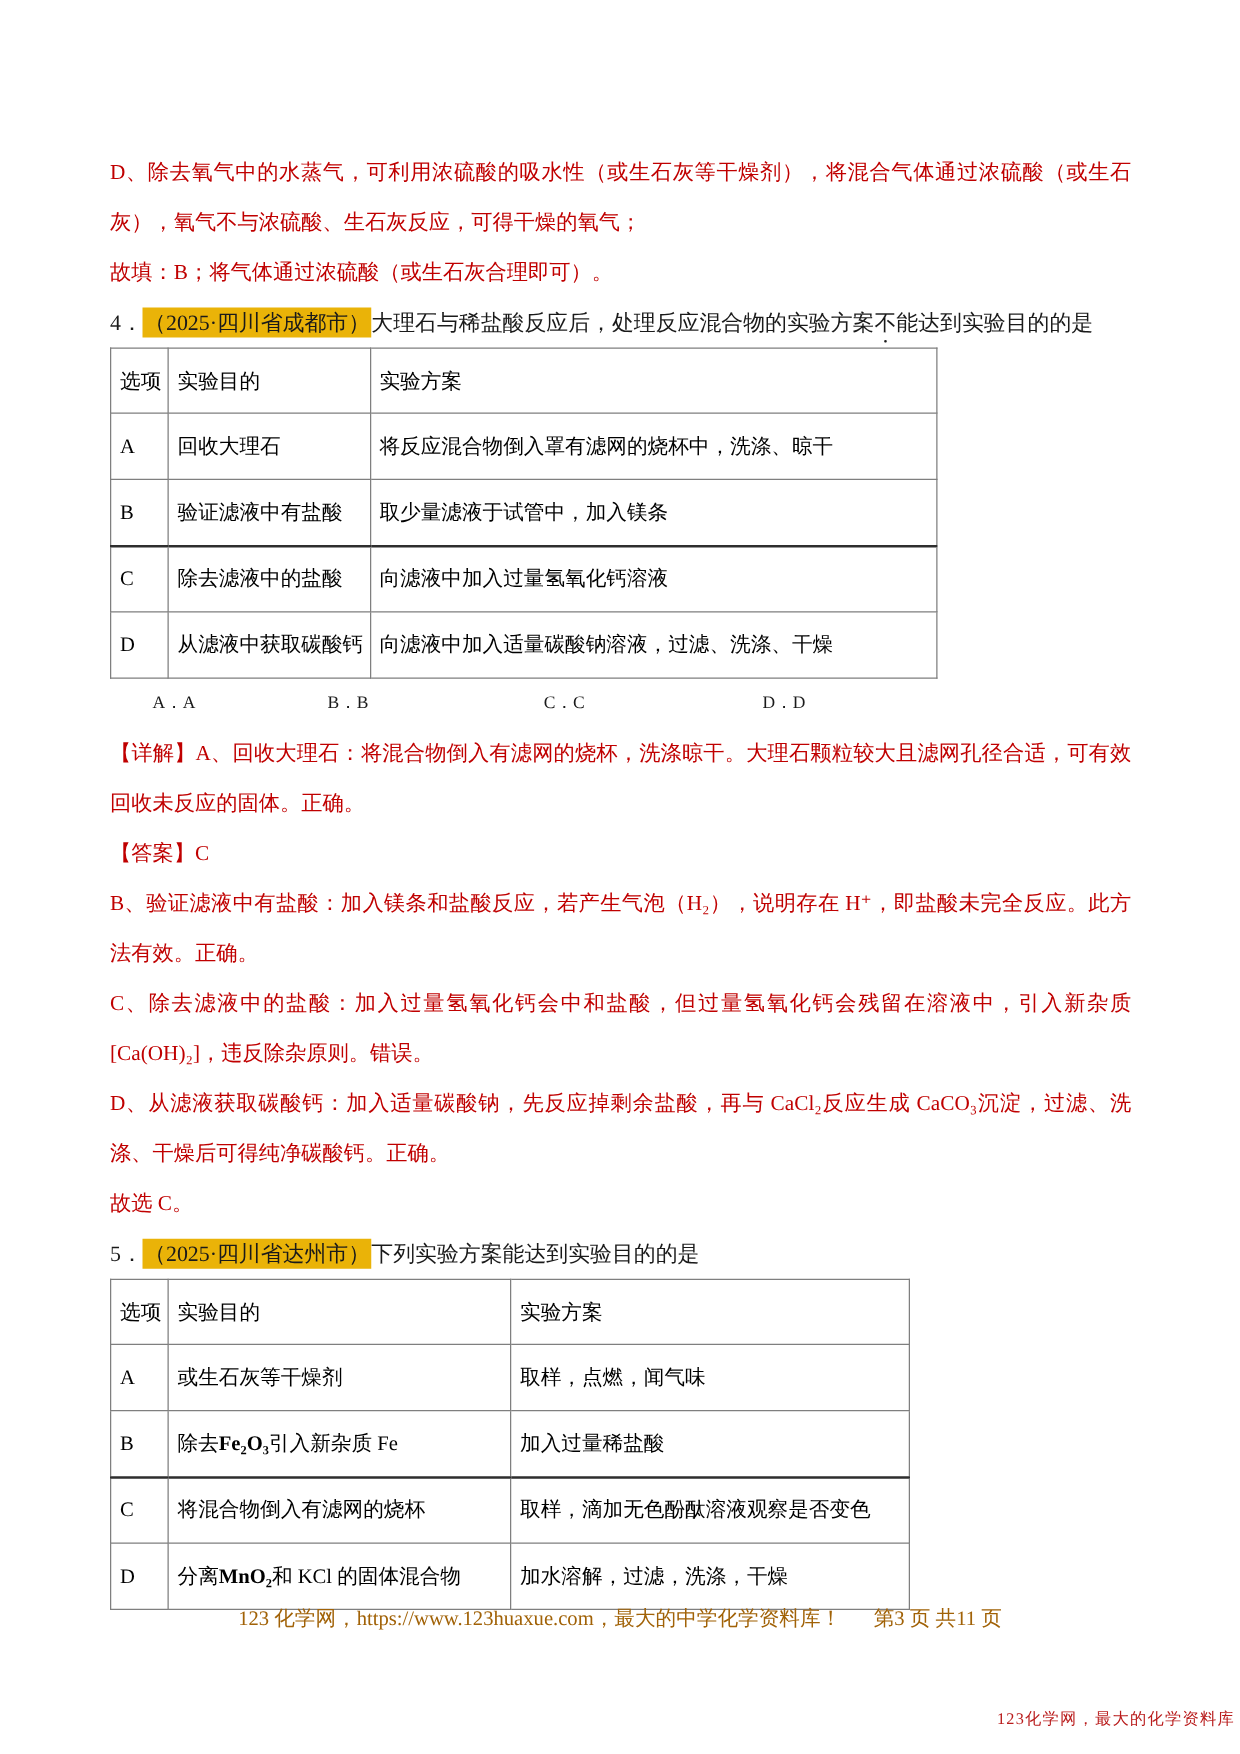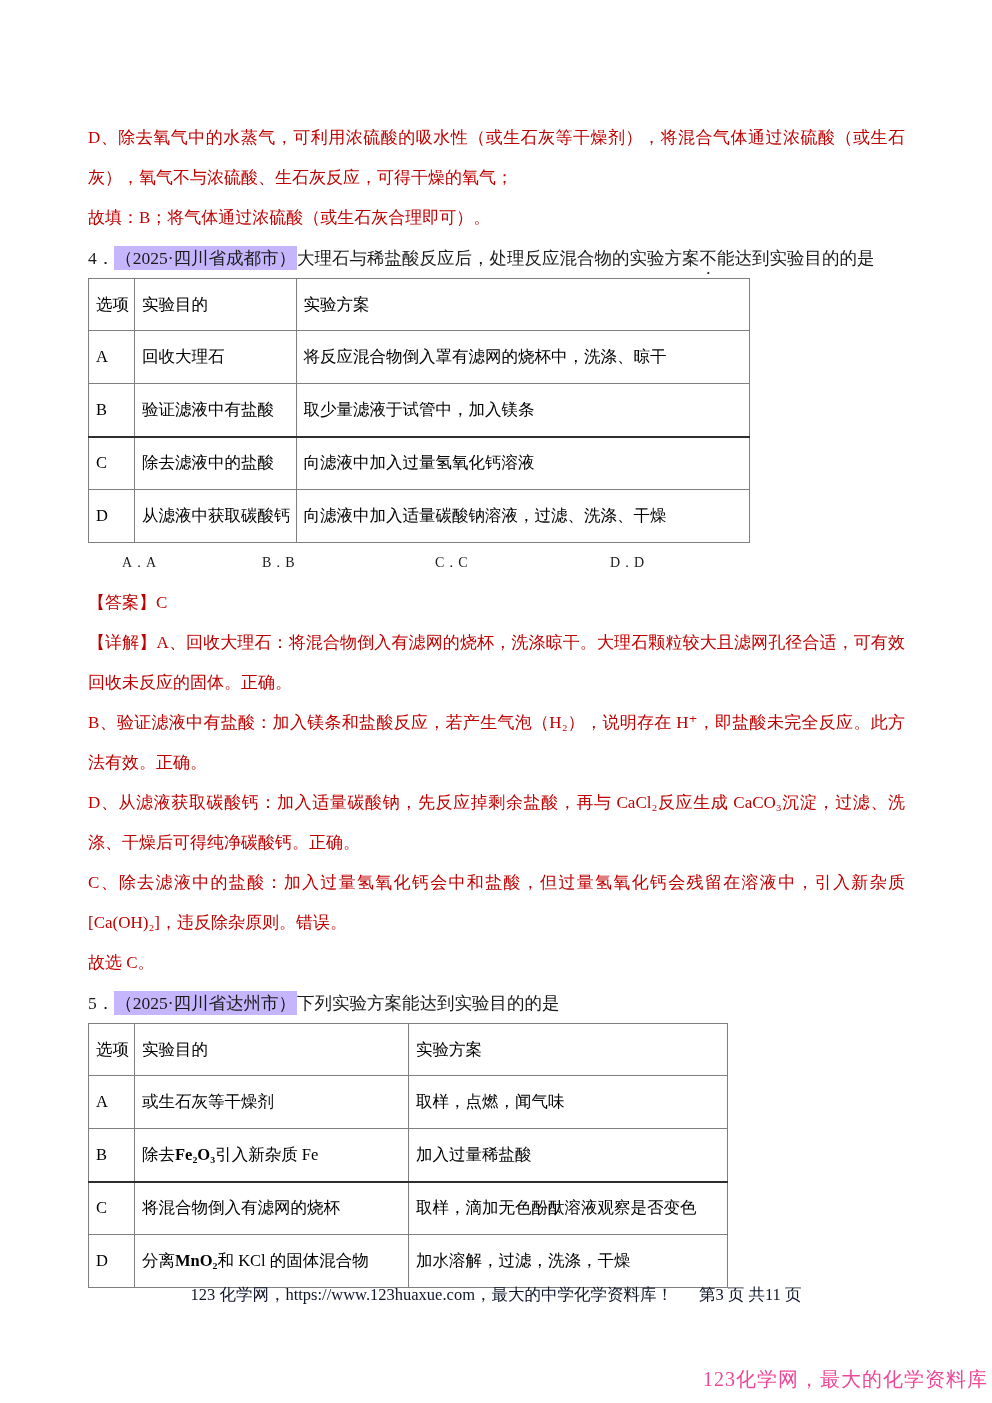--- a/index.html
+++ b/index.html
@@ -22,21 +22,21 @@
     line-height: 40px;
     text-align: justify;
   }
   .red { color: #c00000; }
   .q-head {
     font-size: 17.5px;
     line-height: 40px;
     white-space: nowrap;
   }
   .hl {
-    background: #c4b5fd;
+    background: #eab308;
     padding: 2px 1px;
   }
   .emph-dot {
     -webkit-text-emphasis: filled dot #1a1a1a;
     -webkit-text-emphasis-position: under left;
     text-emphasis: filled dot #1a1a1a;
     text-emphasis-position: under left;
   }
   table.qtable {
     border-collapse: collapse;
@@ -62,29 +62,29 @@
   .choices span { display: inline-block; }
   .choices .c1 { width: 140px; }
   .choices .c2 { width: 173px; }
   .choices .c3 { width: 175px; }
   .footer {
     position: absolute;
     left: 0; right: 0;
     top: 1284px;
     text-align: center;
     font-size: 16.5px;
-    color: #0f172a;
+    color: #a16207;
   }
   .footer .gap { display: inline-block; width: 26px; }
   .watermark {
     position: absolute;
     right: 4px;
     top: 1366px;
-    font-size: 20px;
-    color: #ec4899;
+    font-size: 13px;
+    color: #b91c1c;
     letter-spacing: 1px;
   }
   b.formula { font-family: "Liberation Serif", "DejaVu Serif", serif; }
 </style>
 </head>
 <body>
 
 <div class="page">
 
   <p class="para red">D、除去氧气中的水蒸气，可利用浓硫酸的吸水性（或生石灰等干燥剂），将混合气体通过浓硫酸（或生石灰），氧气不与浓硫酸、生石灰反应，可得干燥的氧气；</p>
@@ -126,26 +126,26 @@
       <td>从滤液中获取碳酸钙</td>
       <td>向滤液中加入适量碳酸钠溶液，过滤、洗涤、干燥</td>
     </tr>
   </tbody>
     </table>
 
   <div class="choices">
     <span class="c1">A．A</span><span class="c2">B．B</span><span class="c3">C．C</span><span>D．D</span>
   </div>
 
+  <p class="para red">【详解】A、回收大理石：将混合物倒入有滤网的烧杯，洗涤晾干。大理石颗粒较大且滤网孔径合适，可有效回收未反应的固体。正确。</p>
+
   <p class="para red"><span>【答案】</span><span>C</span></p>
-
-  <p class="para red">【详解】A、回收大理石：将混合物倒入有滤网的烧杯，洗涤晾干。大理石颗粒较大且滤网孔径合适，可有效回收未反应的固体。正确。</p>
   <p class="para red">B、验证滤液中有盐酸：加入镁条和盐酸反应，若产生气泡（H₂），说明存在 H⁺，即盐酸未完全反应。此方法有效。正确。</p>
+  <p class="para red">C、除去滤液中的盐酸：加入过量氢氧化钙会中和盐酸，但过量氢氧化钙会残留在溶液中，引入新杂质[Ca(OH)₂]，违反除杂原则。错误。</p>
   <p class="para red">D、从滤液获取碳酸钙：加入适量碳酸钠，先反应掉剩余盐酸，再与 CaCl₂反应生成 CaCO₃沉淀，过滤、洗涤、干燥后可得纯净碳酸钙。正确。</p>
-  <p class="para red">C、除去滤液中的盐酸：加入过量氢氧化钙会中和盐酸，但过量氢氧化钙会残留在溶液中，引入新杂质[Ca(OH)₂]，违反除杂原则。错误。</p>
   <p class="para red">故选 C。</p>
 
   <div class="q-head">
     <span>5．</span><span class="hl">（2025·四川省达州市）</span><span>下列实验方案能达到实验目的的是</span>
   </div>
 
   <table class="qtable">
     <colgroup>
         <col style="width:38px">
         <col style="width:274px">

